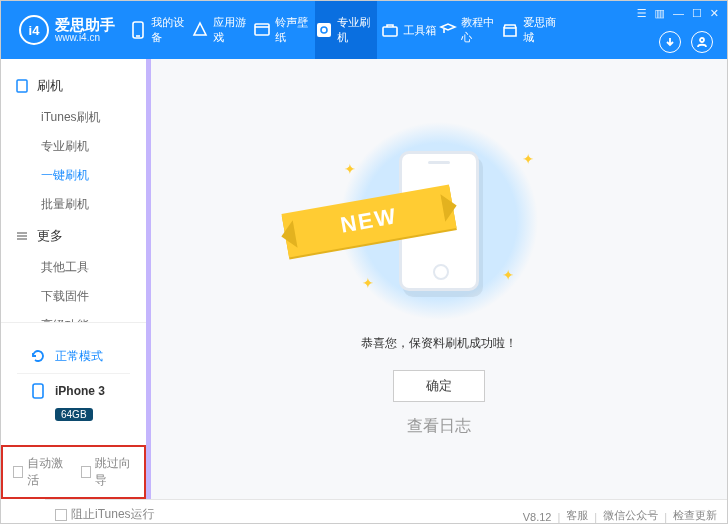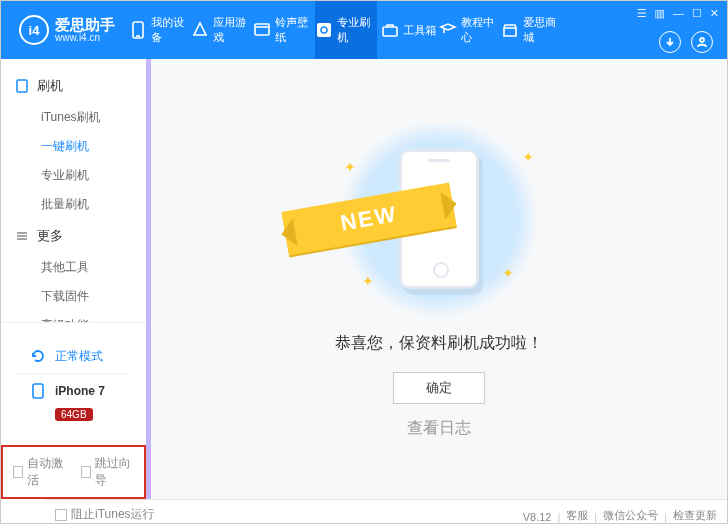--- a/index.html
+++ b/index.html
@@ -31,40 +31,40 @@
 .side-group-head { display: flex; align-items: center; gap: 8px; padding: 8px 14px; color: #333; cursor: pointer; }
 .side-group-head .gico { width: 14px; height: 14px; display: flex; align-items: center; justify-content: center; }
 .side-group-head .glabel { font-size: 13px; }
 .side-sub { padding: 6px 0 6px 40px; color: #666; cursor: pointer; font-size: 12px; }
 .side-sub.selected { color: #1a8cff; }
 .side-pills { border-top: 1px solid #eee; padding: 16px; }
 .pill-row { display: flex; align-items: center; gap: 8px; padding: 8px 12px; border-top: 1px solid #f1f1f1; }
 .pill-row:first-child { border-top: none; }
 .pill-ico { width: 18px; height: 18px; display: flex; align-items: center; justify-content: center; }
 .pill-text { font-size: 12px; color: #333; font-weight: bold; }
-.cap-badge { background: #b91c1c; color: #fff; font-size: 10px; padding: 1px 6px; border-radius: 3px; margin-left: 26px; display: inline-block; }
+.cap-badge { background: #0c4a6e; color: #fff; font-size: 10px; padding: 1px 6px; border-radius: 3px; margin-left: 26px; display: inline-block; }
 .pill-row.mode .pill-text { color: #1a8cff; font-weight: normal; }
 .redbox { border: 2px solid #d93025; padding: 8px 10px; margin: 0; display: flex; gap: 14px; }
 .ck { display: flex; align-items: center; gap: 4px; color: #888; font-size: 12px; }
 .ckbox { width: 12px; height: 12px; border: 1px solid #bbb; background: #fff; }
 
 
 .main { flex: 1; background: #f7f8fa; display: flex; flex-direction: column; align-items: center; justify-content: center; position: relative; }
 .illus { width: 230px; height: 200px; position: relative; display: flex; align-items: center; justify-content: center; }
 .burst { position: absolute; width: 200px; height: 200px; border-radius: 50%; background: radial-gradient(circle,#cfe9ff 0%,#cfe9ff 55%,rgba(207,233,255,0) 70%); }
 .phone { position: relative; width: 80px; height: 140px; background: #fff; border: 3px solid #e2e8f0; border-radius: 10px; box-shadow: 4px 6px 0 rgba(0,0,0,.06); }
 .phone::after { content:""; position:absolute; left:50%; bottom:8px; width:12px; height:12px; margin-left:-6px; border:2px solid #e2e8f0; border-radius:50%; }
 .phone::before { content:""; position:absolute; left:50%; top:7px; width:22px; height:3px; margin-left:-11px; background:#e2e8f0; border-radius:2px; }
 .ribbon { position:absolute; left:-40px; top:78px; width:170px; height:44px; background:#ffcc33; transform: rotate(-10deg); display:flex; align-items:center; justify-content:center; color:#fff; font-weight:bold; font-size:22px; letter-spacing:2px; box-shadow: 0 2px 0 #e3b21f; }
 .ribbon::before, .ribbon::after { content:""; position:absolute; top:8px; width:0; height:0; border:14px solid transparent; }
 .ribbon::before { left:-18px; border-right-color:#e3b21f; }
 .ribbon::after { right:-18px; border-left-color:#e3b21f; }
 .star { position:absolute; color:#ffcc33; font-size:14px; }
 .star.s1 { left:20px; top:40px; } .star.s2 { right:20px; top:30px; } .star.s3 { left:38px; bottom:30px; } .star.s4 { right:40px; bottom:38px; }
-.msg { margin-top: 14px; font-size: 16px; color: #333; }
+.msg { margin-top: 14px; font-size: 12px; color: #333; }
 .ok-btn { margin-top: 18px; padding: 6px 32px; border:1px solid #ccc; background:#fff; color:#444; cursor:pointer; font-size:13px; }
 .log-link { margin-top: 14px; color:#999; font-size:16px; cursor:pointer; }
 
 
 .footer { height: 24px; border-top: 1px solid #e5e5e5; display:flex; align-items:flex-end; padding:0 10px; color:#888; font-size:11px;margin-left:44px; }
 .footer .ck { margin-right:auto; }
 .footer .fsep { margin: 0 6px; color:#ccc; }
 .footer .flink { cursor:pointer; }
 </style>
 </head>
@@ -169,22 +169,22 @@
     <div class="side-scroll">
       <div class="side-group-head">
         <span class="gico">
             <svg width="12" height="14" viewBox="0 0 12 14">
               <rect x="1" y="1" width="10" height="12" rx="1" fill="none" stroke="#1a8cff" stroke-width="1.5"></rect>
             </svg>
           </span>
         <span class="glabel">刷机</span>
       </div>
       <div class="side-sub">iTunes刷机</div>
+      <div class="side-sub">专业刷机</div>
       <div class="side-sub selected">一键刷机</div>
-      <div class="side-sub">专业刷机</div>
       <div class="side-sub">批量刷机</div>
 
       <div class="side-group-head">
         <span class="gico">
             <svg width="12" height="12" viewBox="0 0 12 12">
               <line x1="1" y1="3" x2="11" y2="3" stroke="#888" stroke-width="1.5"></line>
               <line x1="1" y1="6" x2="11" y2="6" stroke="#888" stroke-width="1.5"></line>
               <line x1="1" y1="9" x2="11" y2="9" stroke="#888" stroke-width="1.5"></line>
             </svg>
           </span>
@@ -204,21 +204,21 @@
             </svg>
           </span>
         <span class="pill-text">正常模式</span>
       </div>
       <div class="pill-row" style="flex-wrap:wrap;">
         <span class="pill-ico">
             <svg width="14" height="16" viewBox="0 0 14 16">
               <rect x="2" y="1" width="10" height="14" rx="2" fill="none" stroke="#1a8cff" stroke-width="1.6"></rect>
             </svg>
           </span>
-        <span class="pill-text">iPhone 7</span>
+        <span class="pill-text">iPhone 3</span>
         <span class="cap-badge" style="flex-basis:auto;">64GB</span>
       </div>
     </div>
 
     <div class="redbox">
       <label class="ck">
           <span class="ckbox"></span>
           <span>自动激活</span>
         </label>
       <label class="ck">

